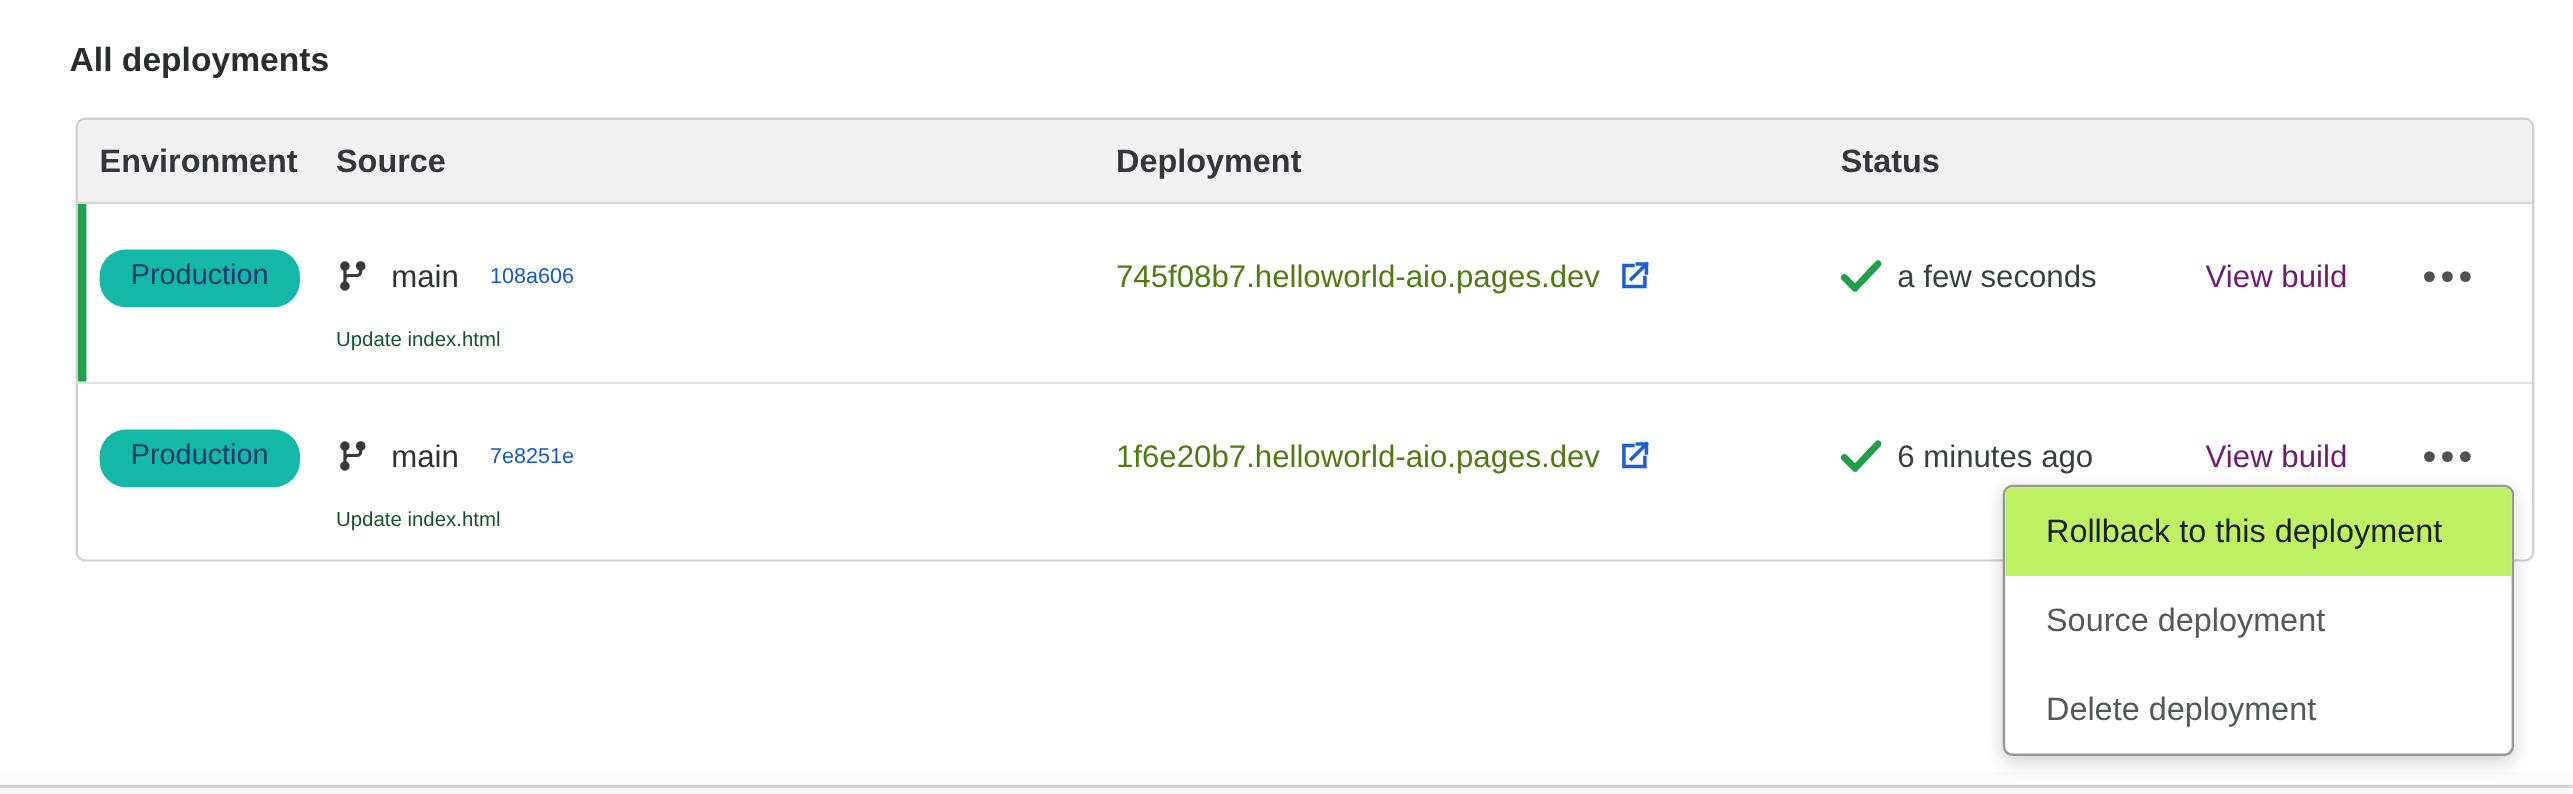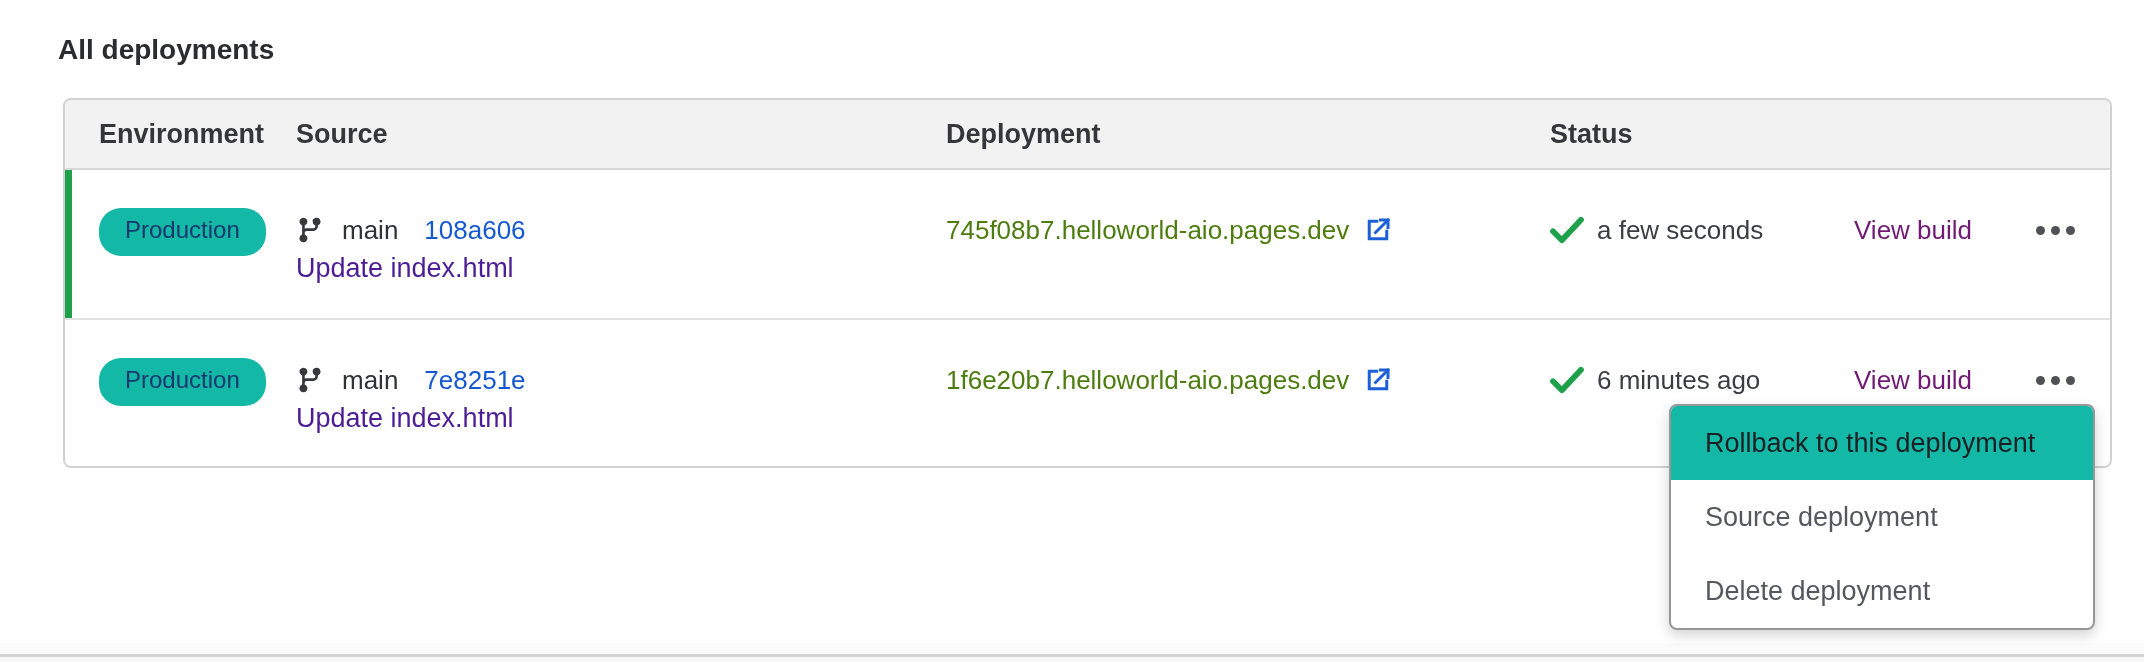--- a/index.html
+++ b/index.html
@@ -17,21 +17,21 @@
   }
   
   .deploy-table {
     position:absolute; left:63px; top:98px; width:2049px;
     background:#fff;
     border:2px solid #d1d1d1; border-radius:8px;
   }
   .grid-row {
     display:grid;
     grid-template-columns:197px 650px 604px 304px 182px 1fr;
-    padding-left:34px; padding-right:33px;
+    padding-left:18px; padding-right:33px;
   }
   .thead {
     height:70px; background:#f2f2f2;
     border-bottom:2px solid #d6d6d6;
     border-radius:6px 6px 0 0;
     align-items:center;
   }
   .th { font-size:27px; font-weight:600; color:#35363a; }
   .row { position:relative; height:148px; padding-top:38px; background:#fff; }
   .row + .row { border-top:2px solid #e2e2e2; }
@@ -41,22 +41,22 @@
   }
   .row:last-child { border-radius:0 0 6px 6px; }
   
   .badge {
     display:inline-block; height:48px; line-height:44px; padding:0 26px;
     background:#14b8a6; color:#17386f; font-size:24px; border-radius:22px;
   }
   .src-line1 { display:flex; align-items:center; height:44px; }
   .branch-icon-svg { width:28px; height:28px; flex:0 0 auto; }
   .branch-name { font-weight:400; color:#303236; font-size:26px; margin-left:18px;text-align:center; }
-  .commit-link { color:#1459d2; font-size:26px; margin-left:26px; text-decoration:none; cursor:pointer; }
-  .src-line2 { margin-top:3px; font-size:27px; color:#4c1d95; line-height:26px; }
+  .commit-link { color:#1459d2; font-size:18px; margin-left:26px; text-decoration:none; cursor:pointer; }
+  .src-line2 { margin-top:18px; font-size:17px; color:#14532d; line-height:26px; }
   .dep-line { display:flex; align-items:center; height:44px; font-size:26px; color:#4d7c0f; }
   .ext-icon-svg { width:30px; height:30px; margin-left:14px; cursor:pointer; }
   .status-line { display:flex; align-items:center; height:44px; }
   .check-icon-svg { width:34px; height:28px; margin-right:13px; }
   .status-text { font-size:26px; color:#3a3d42; }
   .build-link { display:inline-block; line-height:44px; font-size:26px; color:#701a75; text-decoration:none; cursor:pointer; }
   .more-btn {
     display:flex; align-items:center; height:44px; gap:6px;
     background:none; border:none; cursor:pointer; padding:0;
   }
@@ -65,21 +65,21 @@
   .context-menu {
     position:absolute; left:1669px; top:404px; width:426px;
     background:#ffffff; border:2px solid #979797; border-radius:8px;
     box-shadow:0 5px 14px rgba(0,0,0,0.18);
     overflow:hidden; z-index:10;
   }
   .menu-item {
     height:74px; display:flex; align-items:center; padding-left:34px;
     font-size:27px; color:#55575c; cursor:pointer;
   }
-  .menu-item.highlighted { background:#14b8a6; color:#1e1f22; }
+  .menu-item.highlighted { background:#bef264; color:#1e1f22; }
   
   .bottom-strip { position:absolute; left:0; right:0; top:643px; }
   .bottom-strip .s1 { height:11px; background:#fbfbfb; }
   .bottom-strip .s2 { height:3px;  background:#d4d4d4; }
   .bottom-strip .s3 { height:5px;  background:#f7f7f7; }
 </style>
 </head>
 <body>
 
 <div class="page-title">All deployments</div>

